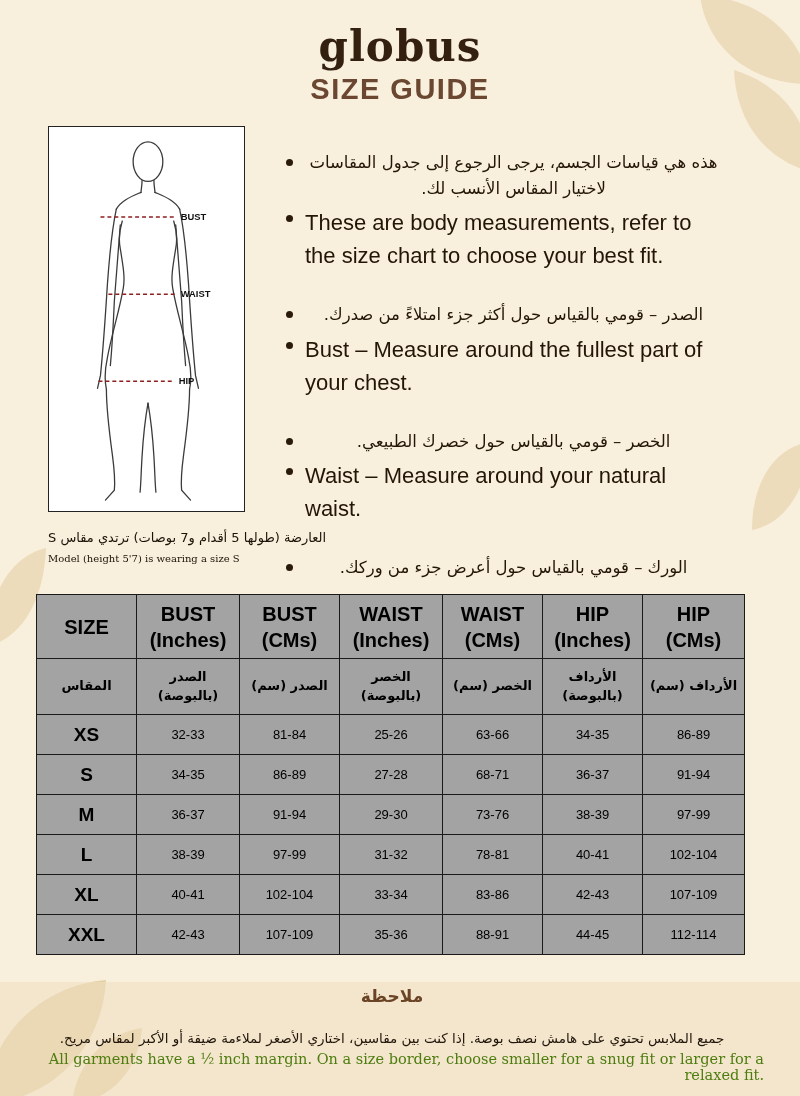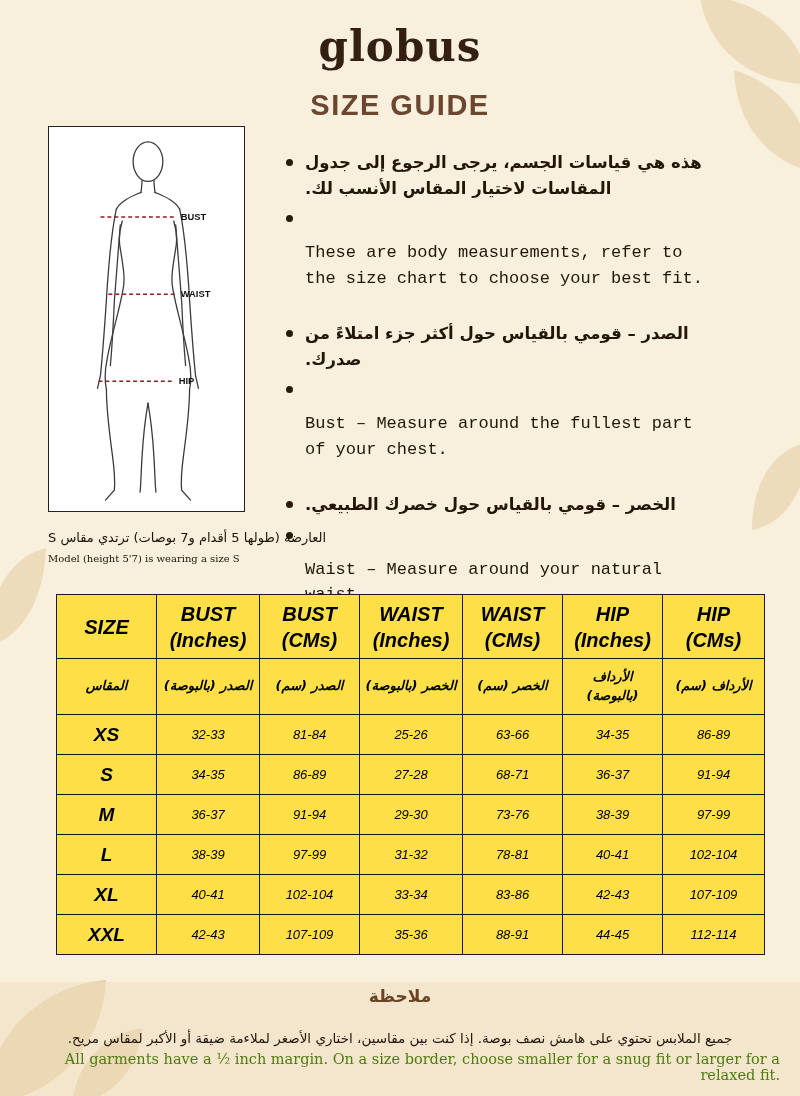--- a/index.html
+++ b/index.html
@@ -7,56 +7,56 @@
   body { width: 800px; margin: 0 auto; font-family: "DejaVu Sans", "Liberation Sans", sans-serif; }
   .page { position: relative; width: 800px; height: 1096px; background: #f8efdc; overflow: hidden; }
 
   .deco { position: absolute; z-index: 0; }
 
   .logo { position: relative; z-index: 1; padding-top: 22px; text-align: center;
           font-family: "DejaVu Serif", serif; font-size: 42px; font-weight: 700;
           color: #33200f; letter-spacing: 1px; }
   .size-guide-title { position: relative; z-index: 1; text-align: center;
           font-family: "Liberation Sans", sans-serif; font-size: 29px; font-weight: 700;
-          color: #6b4630; letter-spacing: 1.5px; margin-top: 18px; }
+          color: #6b4630; letter-spacing: 1.5px; margin-top: 2px; }
 
   .figure-box { position: absolute; left: 48px; top: 126px; width: 197px; height: 386px;
           background: #ffffff; border: 1.6px solid #232323; z-index: 1; }
   .figure-box svg { display: block; width: 100%; height: 100%; }
 
   .instructions { position: absolute; left: 284px; top: 150px; width: 438px; z-index: 1; }
   .inst-group { margin-bottom: 30px; }
   .bullet-row { display: flex; align-items: flex-start; margin-bottom: 5px; }
   .dot { flex: 0 0 auto; width: 7px; height: 7px; border-radius: 50%; background: #2a1a0c;
          margin: 9px 12px 0 2px; }
   .bullet-text { flex: 1; color: #241607; }
   .bullet-text.ar { font-family: "DejaVu Sans", sans-serif; font-size: 16.5px; line-height: 1.55;
-         direction: rtl; text-align: left; font-weight: bold; }
-  .bullet-text.en { font-family: Liberation Mono, monospace; font-size: 17px; line-height: 1.5; margin-top: 34px; }
+         direction: rtl; text-align: center; }
+  .bullet-text.en { font-family: Liberation Sans, sans-serif; font-size: 22px; line-height: 1.5; }
 
   .model-note { position: absolute; left: 48px; top: 530px; z-index: 1; color: #1c1208; }
   .model-note .ar { font-family: "DejaVu Sans", sans-serif; font-size: 13px; direction: rtl;
          text-align: left; }
   .model-note .en { font-family: "DejaVu Serif", "Liberation Serif", serif; font-size: 10px; margin-top: 8px; }
 
-  .size-table { position: absolute; left: 56px; top: 594px; width: 708px; z-index: 1;
-         border-collapse: collapse; table-layout: fixed; background: #fde047; font-style: italic; }
+  .size-table { position: absolute; left: 36px; top: 594px; width: 708px; z-index: 1;
+         border-collapse: collapse; table-layout: fixed; background: #a3a3a3; }
   .size-table th, .size-table td { border: 1.6px solid #1a1a1a; text-align: center;
          vertical-align: middle; padding: 2px; overflow: hidden; }
   .th-en { font-family: "Liberation Sans", sans-serif; font-weight: 700; font-size: 20px;
          color: #000; height: 64px; line-height: 1.3; }
   .th-ar { font-family: "DejaVu Sans", sans-serif; font-weight: 700; font-size: 13px;
          color: #000; height: 56px; line-height: 1.45; }
   .td-size { font-family: "Liberation Sans", sans-serif; font-weight: 700; font-size: 19px;
          color: #000; height: 40px; }
   .td-val { font-family: "Liberation Sans", sans-serif; font-size: 13px; color: #000; height: 40px; }
 
   .note-band { position: absolute; left: 0; right: 0; bottom: 0; height: 114px;
          background: #eedfbf; opacity: 0.55; z-index: 0; }
-  .note-section { position: absolute; left: 0; right: 0; top: 986px; text-align: center;
+  .note-section { position: absolute; left: 0; right: 16px; top: 986px; text-align: center;
          z-index: 1; padding: 0 20px; }
   .note-title-ar { font-family: "DejaVu Sans", sans-serif; font-weight: 700; font-size: 17px;
          color: #6b4426; }
   .note-title-en { font-family: "DejaVu Serif", "Liberation Serif", serif; font-weight: 700;
          font-size: 17px; color: #6b4426; margin-top: 3px; }
   .note-body-ar { font-family: "DejaVu Sans", sans-serif; font-size: 13.5px; color: #20150a;
          margin-top: 24px; direction: rtl; }
   .note-body-en { font-family: "DejaVu Serif", "Liberation Serif", serif; font-size: 14.5px;
          color: #4d7c0f; margin-top: 5px; text-align: right; }
 </style>

